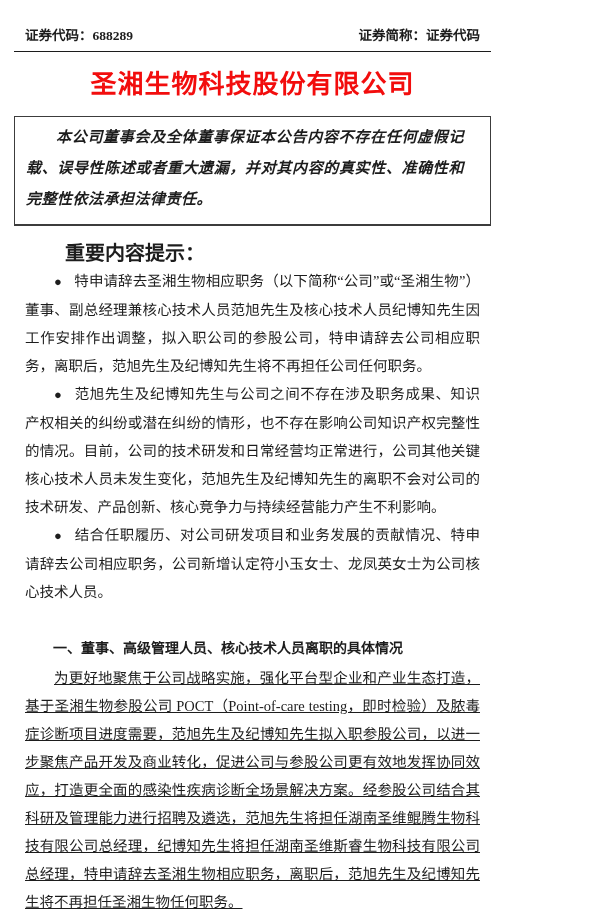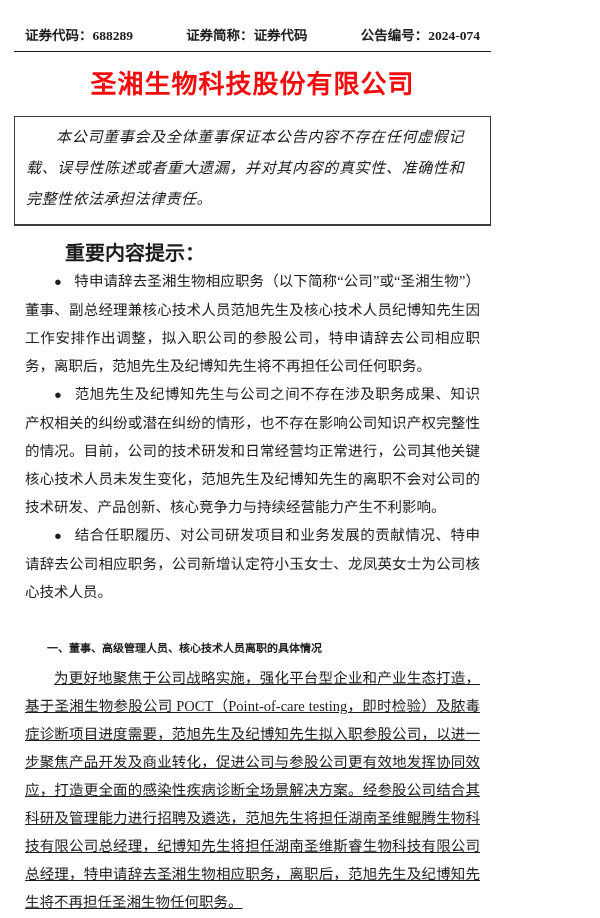--- a/index.html
+++ b/index.html
@@ -43,20 +43,21 @@
     line-height: 38px;
     letter-spacing: 1px;
   }
   .title .t-line { display: block; text-align: center; }
   
   .disclaimer-box {
     margin: 13px -11px 13px -11px;
     border: 1px solid #3c3c3c;
     border-bottom-width: 2px;
     padding: 5px 26px 9px 11px;
+    font-weight: bold;
   }
   .disclaimer-box p {
     margin: 0;
     font-style: italic;
     font-size: 15px;
     line-height: 31px;
     text-align: justify;
     text-indent: 2em;
     letter-spacing: 0.5px;
   }
@@ -74,35 +75,34 @@
     font-size: 14.5px;
     line-height: 28px;
     text-align: justify;
     text-indent: 2em;
   }
   .bullet { margin-right: 0.95em; font-size: 13px; }
   .section-heading {
     margin: 28px 0 0 0;
     font-family: Liberation Sans, sans-serif;
     font-weight: bold;
-    font-size: 11px;
+    font-size: 14px;
     line-height: 28px;
     text-indent: 2em;
   }
   .body-para { margin-top: 2px; text-decoration: underline; }
 </style>
 </head>
 <body>
 
 <div class="page">
 
   <div class="doc-header">
     <span><span>证券代码：</span><span>688289</span></span>
     <span><span>证券简称：</span><span>证券代码</span></span>
-    <span><span>公告编号：</span><span>2024-074</span></span>
   </div>
 
   <h1 class="title" id="doc-title" style="color: rgb(242, 13, 13);">
     <span class="t-line">圣湘生物科技股份有限公司</span>
   </h1>
 
   <div class="disclaimer-box">
     <p>本公司董事会及全体董事保证本公告内容不存在任何虚假记载、误导性陈述或者重大遗漏，并对其内容的真实性、准确性和完整性依法承担法律责任。</p>
   </div>
 

